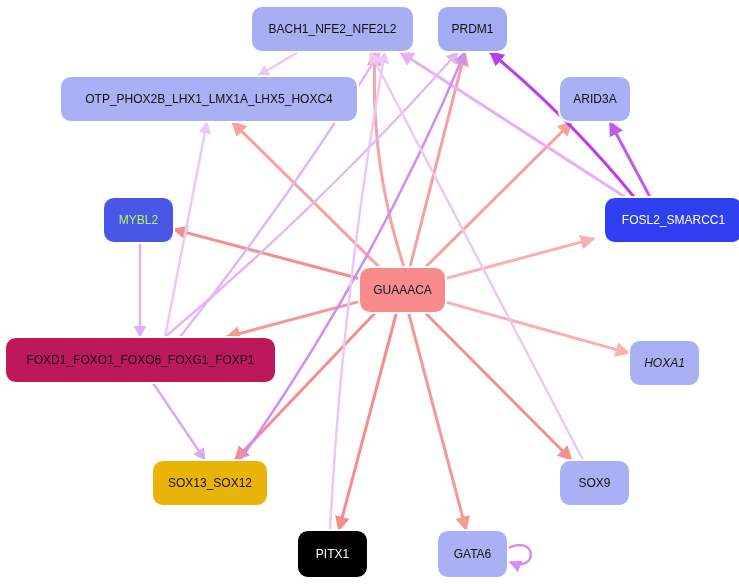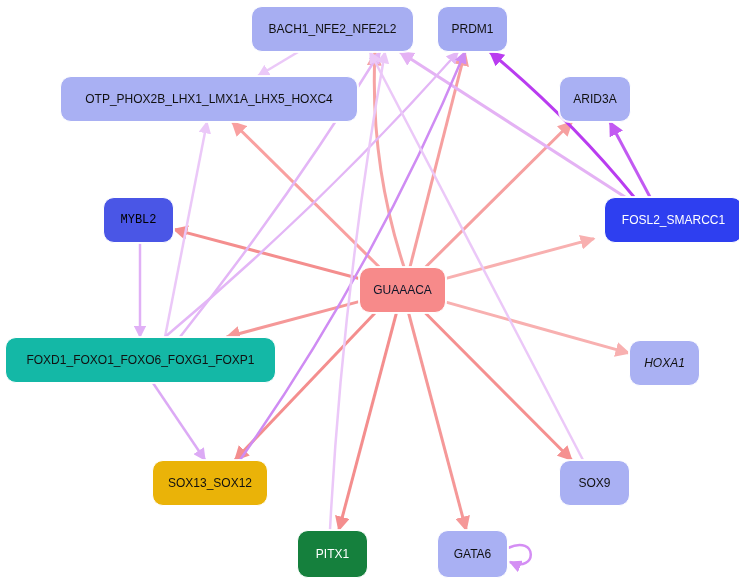--- a/index.html
+++ b/index.html
@@ -118,23 +118,23 @@
         <path fill="none" stroke="#ebc8f8" stroke-width="2.5" marker-end="url(#arrow-22)" d="M583,460 Q476.5,256 370,52"></path>
         <path fill="none" stroke="#ebc8f8" stroke-width="2.5" marker-end="url(#arrow-23)" d="M298,52 Q278,64 258,76"></path>
         <path fill="none" stroke="#d48ef4" stroke-width="2.5" marker-end="url(#arrow-24)" d="M508,548 C538,534 538,574 510,562"></path>
       </g>
   </svg>
   <div id="node-layer">
       <div class="node" style="left: 251px; top: 6px; width: 163px; height: 46px; background: rgb(167, 174, 242); color: rgb(17, 17, 17);">BACH1_NFE2_NFE2L2</div>
       <div class="node" style="left: 437px; top: 6px; width: 71px; height: 46px; background: rgb(163, 171, 242); color: rgb(17, 17, 17);">PRDM1</div>
       <div class="node" style="left: 60px; top: 76px; width: 298px; height: 46px; background: rgb(169, 176, 243); color: rgb(17, 17, 17);">OTP_PHOX2B_LHX1_LMX1A_LHX5_HOXC4</div>
       <div class="node" style="left: 559px; top: 76px; width: 72px; height: 46px; background: rgb(169, 176, 243); color: rgb(17, 17, 17);">ARID3A</div>
-      <div class="node" style="left: 103px; top: 197px; width: 71px; height: 46px; background: rgb(74, 86, 230); color: #000000; font-family: Liberation Mono, monospace;">MYBL2</div>
+      <div class="node" style="left: 103px; top: 197px; width: 71px; height: 46px; background: rgb(74, 86, 230); color: #bef264;">MYBL2</div>
       <div class="node" style="left: 359px; top: 267px; width: 87px; height: 46px; background: rgb(247, 138, 138); color: #0f172a;">GUAAACA</div>
       <div class="node" style="left: 604px; top: 197px; width: 139px; height: 46px; background: rgb(46, 63, 240); color: rgb(255, 255, 255);">FOSL2_SMARCC1</div>
-      <div class="node" style="left: 5px; top: 337px; width: 271px; height: 46px; background: #14b8a6; color: rgb(17, 17, 17);">FOXD1_FOXO1_FOXO6_FOXG1_FOXP1</div>
+      <div class="node" style="left: 5px; top: 337px; width: 271px; height: 46px; background: #be185d; color: rgb(17, 17, 17);">FOXD1_FOXO1_FOXO6_FOXG1_FOXP1</div>
       <div class="node" style="left: 629px; top: 340px; width: 71px; height: 46px; background: rgb(170, 177, 243); color: rgb(17, 17, 17); font-style: italic;">HOXA1</div>
       <div class="node" style="left: 152px; top: 460px; width: 116px; height: 46px; background: #eab308; color: rgb(17, 17, 17);">SOX13_SOX12</div>
       <div class="node" style="left: 559px; top: 460px; width: 71px; height: 46px; background: rgb(169, 176, 243); color: rgb(17, 17, 17);">SOX9</div>
-      <div class="node" style="left: 297px; top: 530px; width: 71px; height: 48px; background: #15803d; color: rgb(255, 255, 255);">PITX1</div>
+      <div class="node" style="left: 297px; top: 530px; width: 71px; height: 48px; background: #000000; color: rgb(255, 255, 255);">PITX1</div>
       <div class="node" style="left: 437px; top: 530px; width: 71px; height: 48px; background: rgb(169, 176, 243); color: rgb(17, 17, 17);">GATA6</div>
     </div>
 </div>
 
 </body></html>

